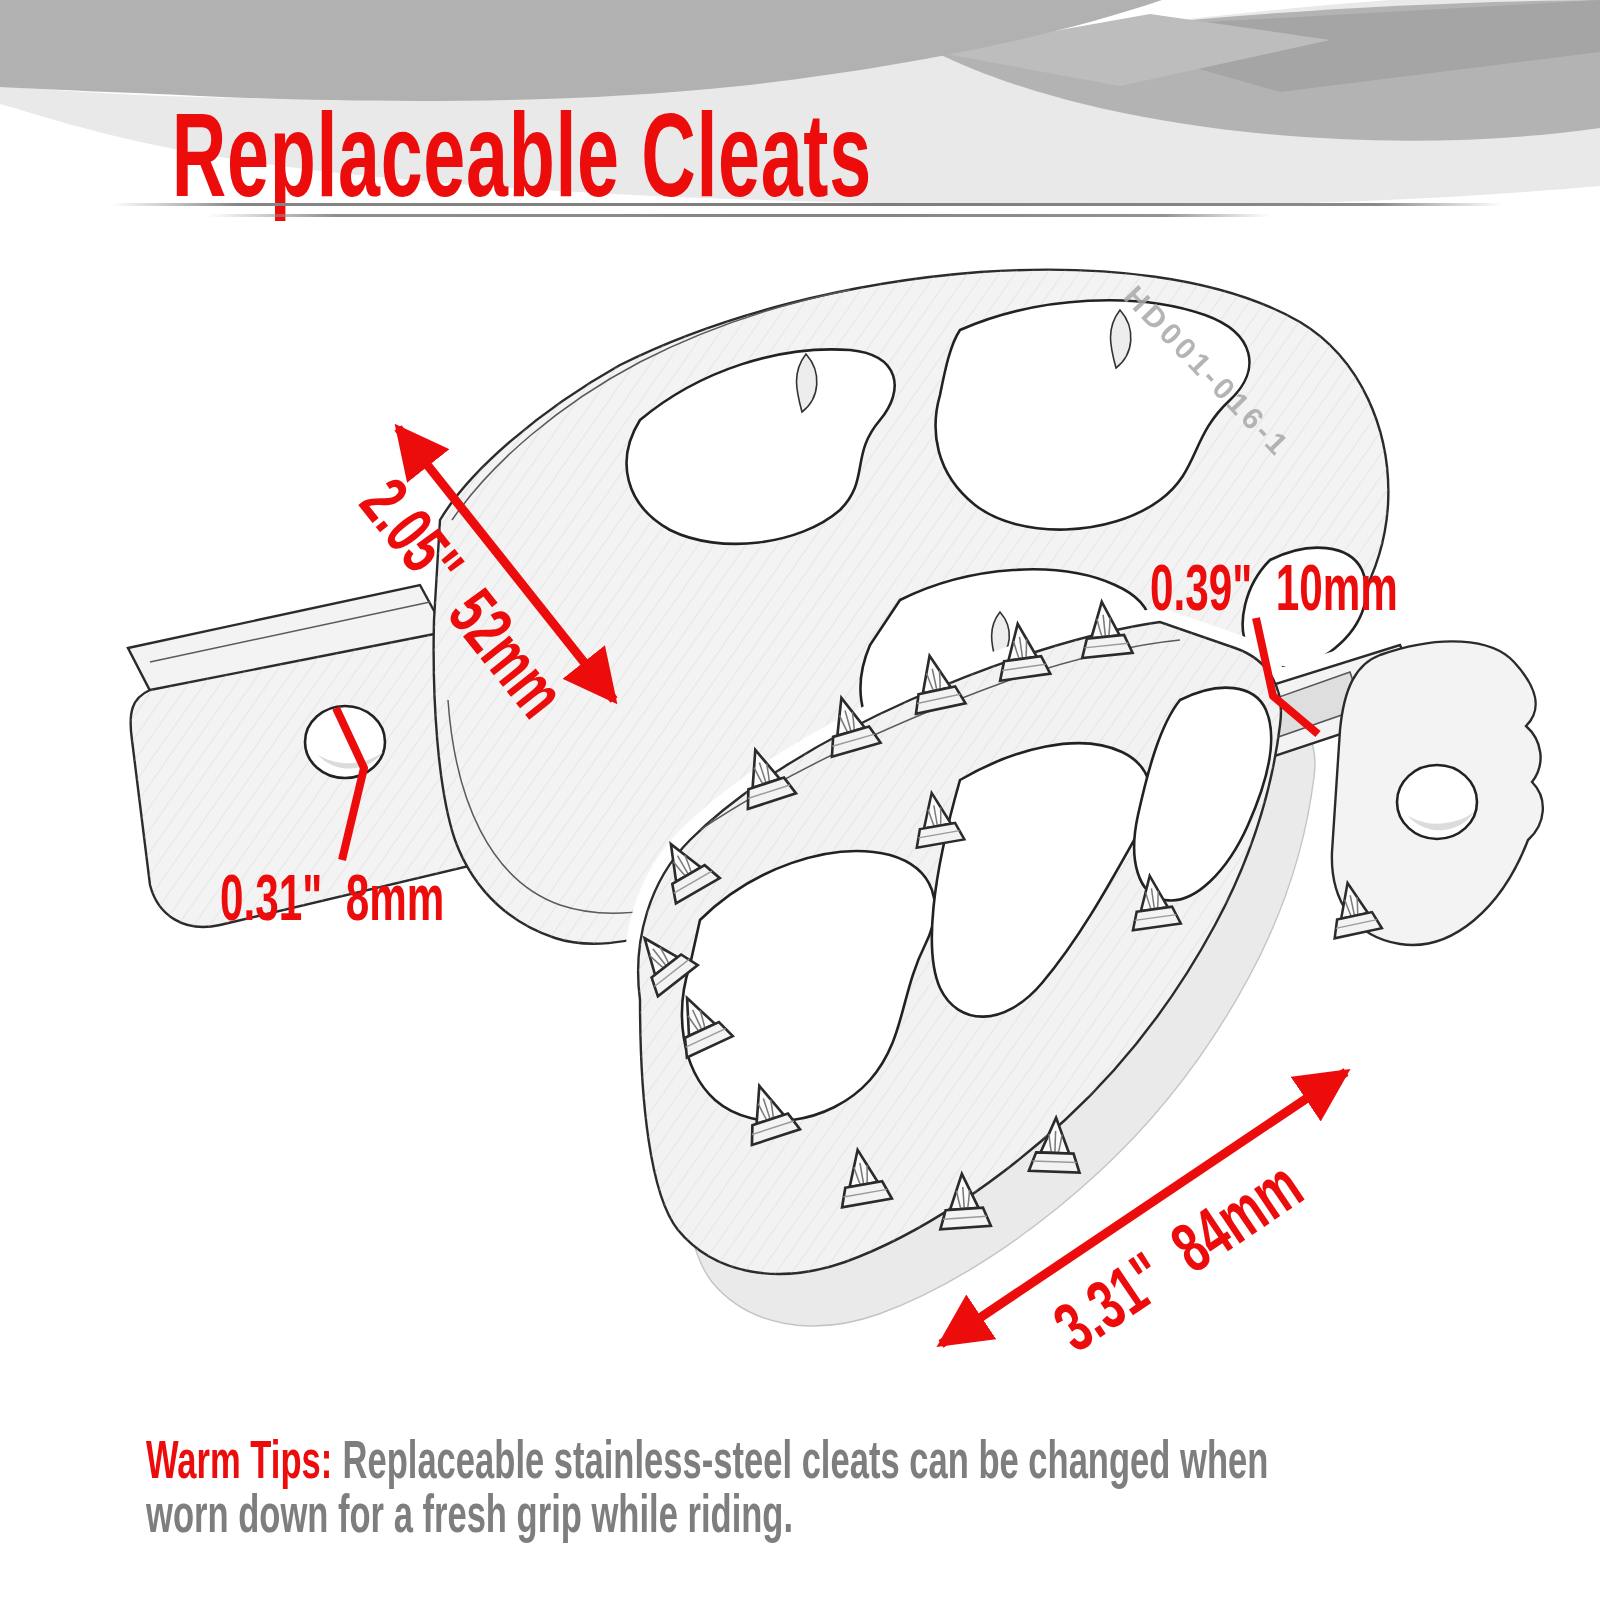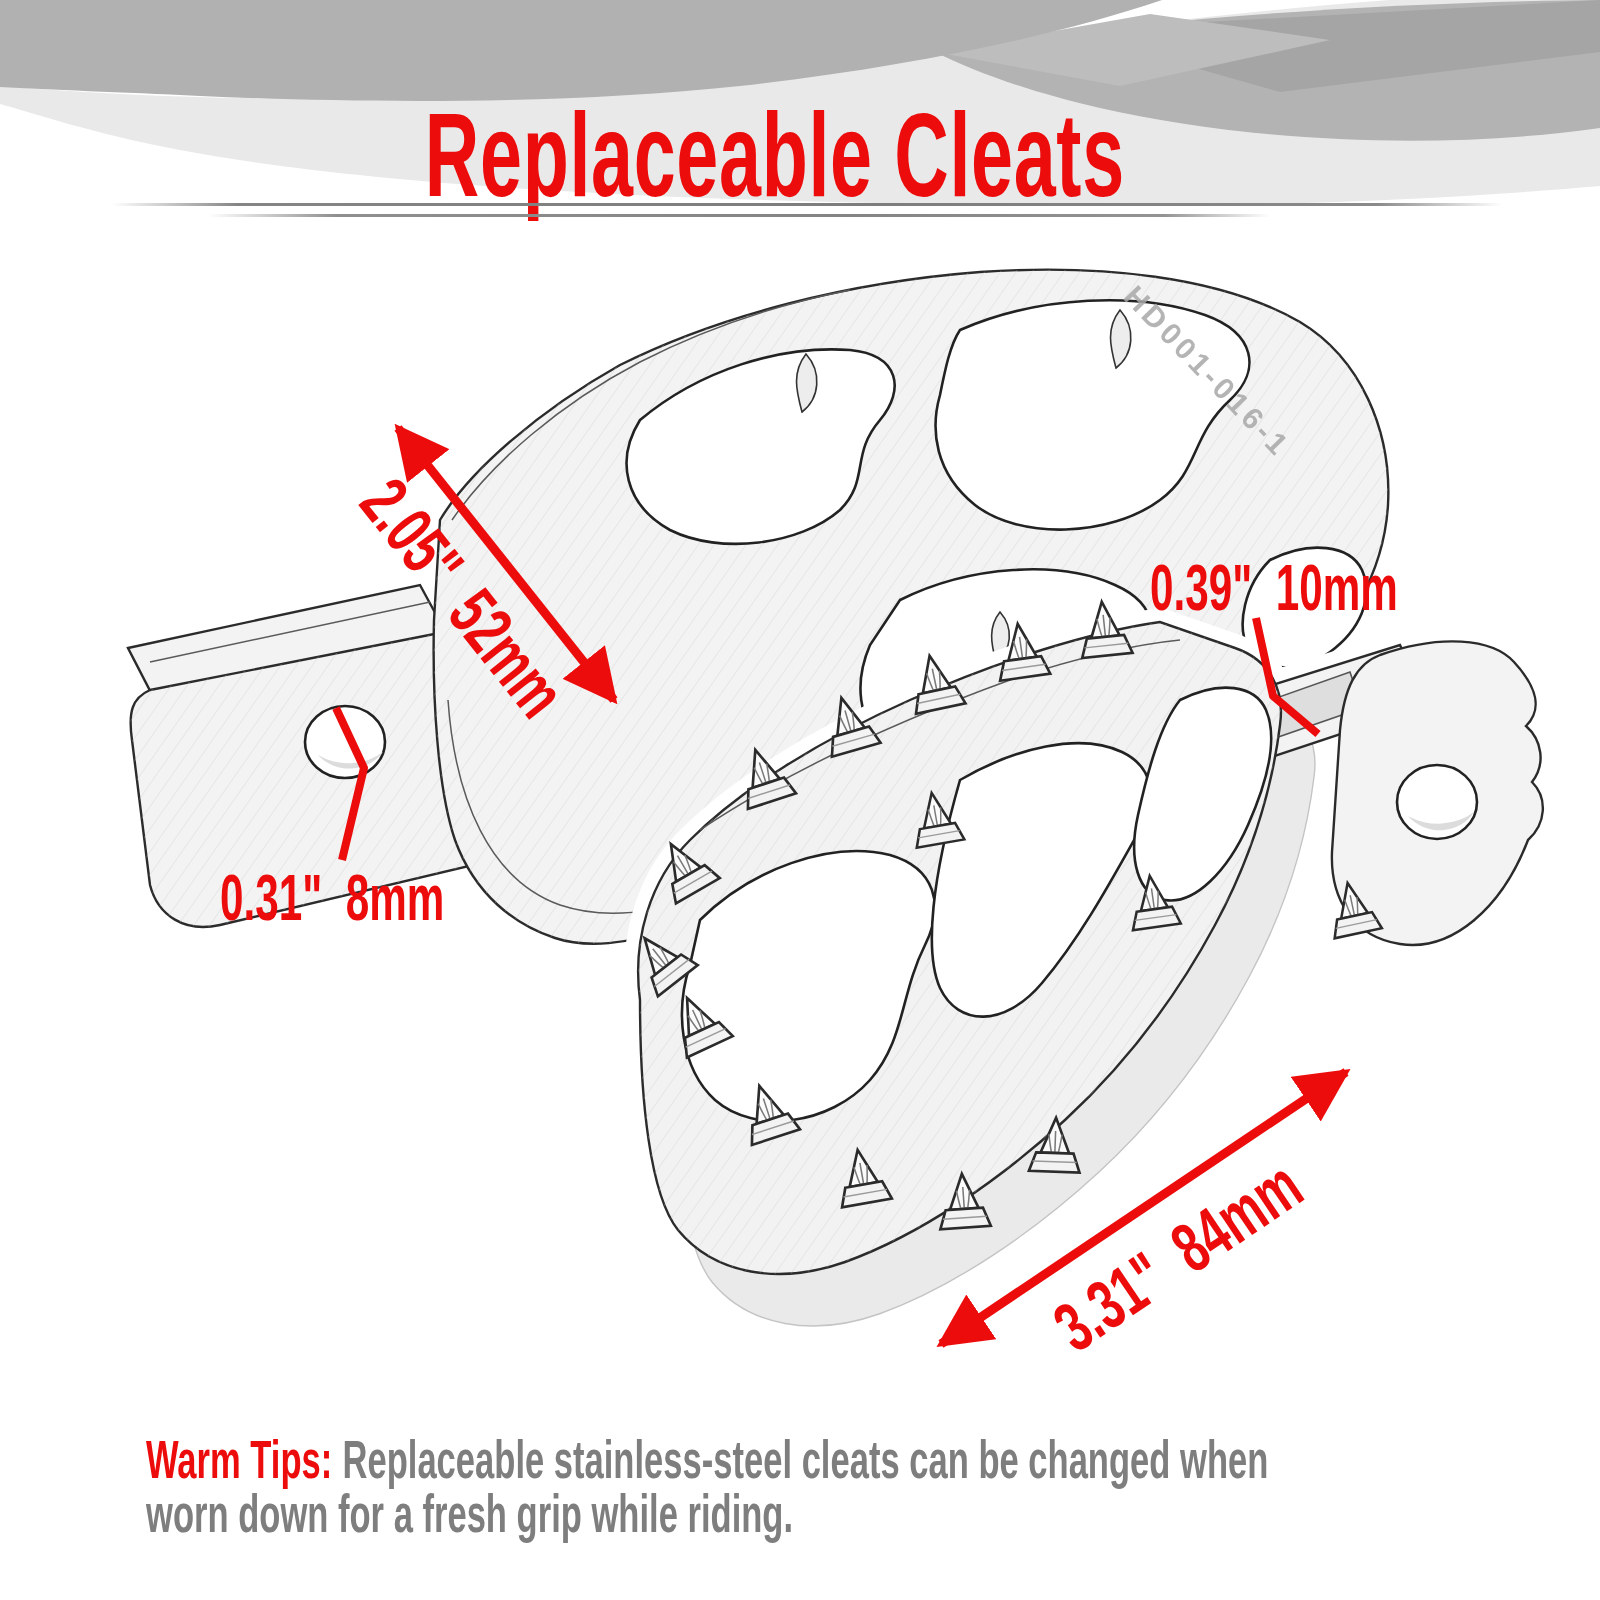--- a/index.html
+++ b/index.html
@@ -5,21 +5,21 @@
   html,body{margin:0;padding:0;background:#fff;}
   .canvas{
     position:relative;width:1600px;height:1600px;background:#ffffff;overflow:hidden;
     font-family:"Liberation Sans", sans-serif;
   }
   svg{display:block;}
   .layer{position:absolute;left:0;top:0;width:1600px;height:1600px;pointer-events:none;}
   .header-art{position:absolute;left:0;top:0;width:1600px;height:260px;}
 
   .page-title{
-    position:absolute;left:0;top:96px;width:1600px;text-align:center;
+    position:absolute;left:0;top:96px;width:1600px;text-align:left;
     font-size:118px;font-weight:bold;line-height:1.0;color:var(--accent);
     letter-spacing:1px;white-space:nowrap;
   }
   .page-title .condense{display:inline-block;transform:translateX(-25px) scaleX(0.64);}
 
   .divider{position:absolute;height:3px;}
   .divider-a{
     left:112px;top:203px;width:1390px;
     background:linear-gradient(90deg,rgba(130,130,130,0) 0%,#858585 9%,#7d7d7d 55%,#8a8a8a 91%,rgba(130,130,130,0) 100%);
   }

